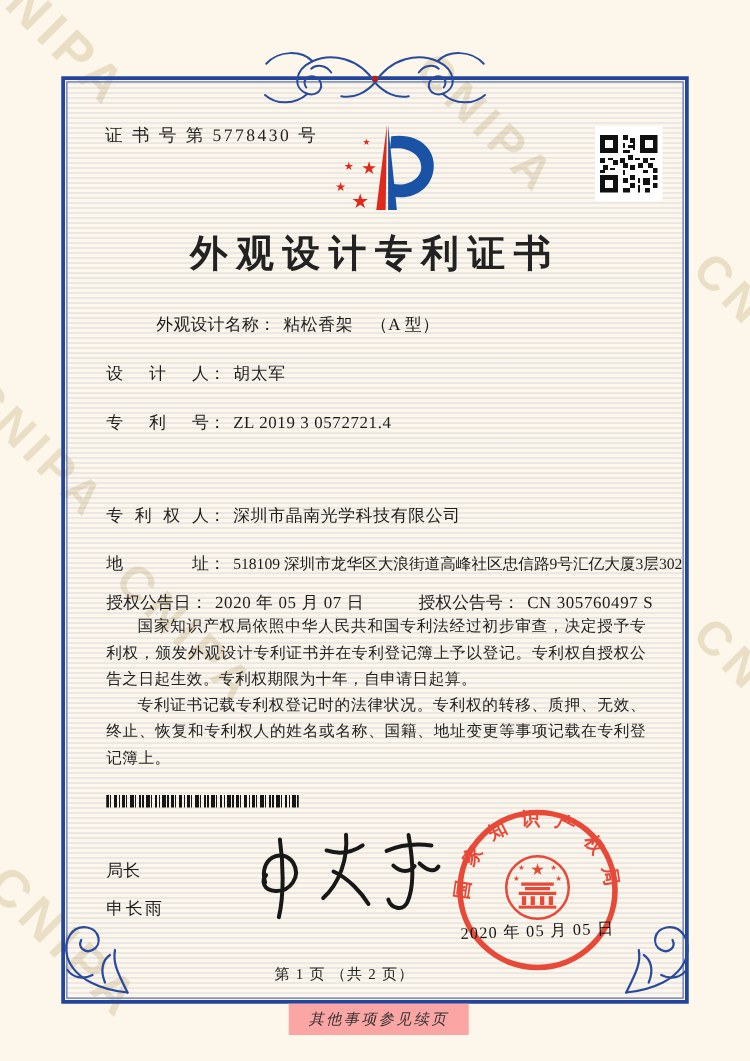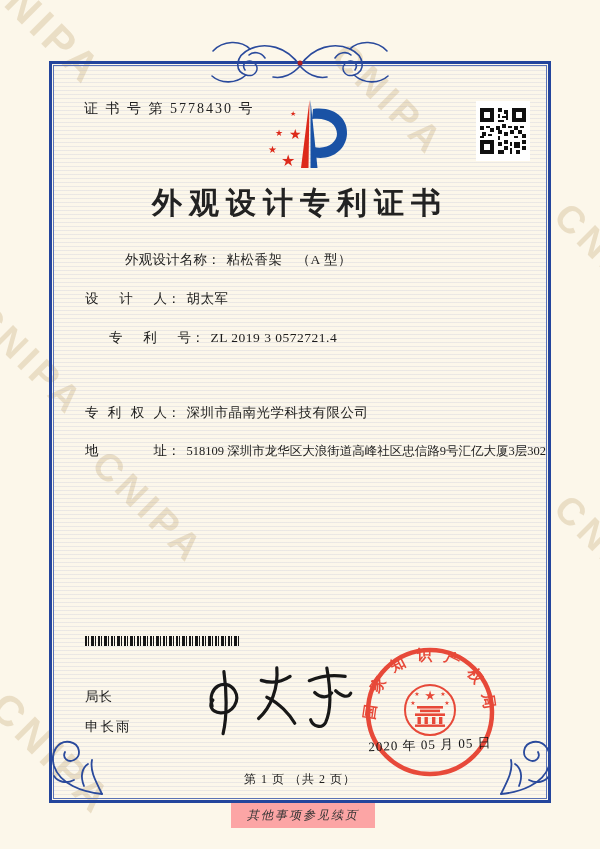--- a/index.html
+++ b/index.html
@@ -80,21 +80,21 @@
   .director-label{position:absolute;left:85px;top:688px;font-size:13.5px;}
   .director-name{position:absolute;left:85px;top:718px;font-size:13.5px;letter-spacing:2px;}
   .signature{position:absolute;left:182px;top:658px;transform:rotate(-2deg);}
   .seal{position:absolute;left:361px;top:643px;width:138px;height:138px;}
   .seal-date{
     position:absolute;left:360px;top:736px;width:140px;
     text-align:center;font-size:13px;color:#141414;letter-spacing:1px;
     transform:rotate(-2deg);z-index:6;white-space:nowrap;
   }
   .page-footer{
-    position:absolute;left:0;top:771px;width:600px;text-align:center;
+    position:absolute;left:0;top:771px;width:551px;text-align:center;
     font-size:12px;letter-spacing:1px;color:#222;
   }
   .cont-note{
     position:absolute;left:231px;top:803px;
     background:#fca5a5;padding:4px 16px;
     font-size:12px;letter-spacing:2px;color:#333;
     font-style:italic;z-index:6;
   }
 </style>
 </head>
@@ -209,30 +209,38 @@
     </div>
 
     <div class="title">外观设计专利证书</div>
 
     <div class="field" style="top:251px;margin-left:40px;">
       <span class="flabel">外观设计名称</span><span class="fcolon">：</span><span class="fvalue">粘松香架　（A 型）</span>
     </div>
     <div class="field" style="top:290px;">
       <span class="flabel">设计人</span><span class="fcolon">：</span><span class="fvalue">胡太军</span>
     </div>
-    <div class="field" style="top:329px;margin-left:24px;">
+    <div class="field" style="top:329px;">
       <span class="flabel">专利号</span><span class="fcolon">：</span><span class="fvalue">ZL 2019 3 0572721.4</span>
     </div>
     <div class="field" style="top:404px;">
       <span class="flabel">专利权人</span><span class="fcolon">：</span><span class="fvalue">深圳市晶南光学科技有限公司</span>
     </div>
     <div class="field" style="top:442px;">
       <span class="flabel">地址</span><span class="fcolon">：</span><span class="fvalue small">518109 深圳市龙华区大浪街道高峰社区忠信路9号汇亿大厦3层302</span>
     </div>
-
+    <div class="field" style="top:473px;">
+      <span>授权公告日</span><span class="fcolon">：</span><span class="fvalue">2020 年 05 月 07 日</span>
+      <span class="grant2">授权公告号</span><span class="fcolon">：</span><span class="fvalue">CN 305760497 S</span>
+    </div>
+
+    <div class="paras">
+      <p>国家知识产权局依照中华人民共和国专利法经过初步审查，决定授予专利权，颁发外观设计专利证书并在专利登记簿上予以登记。专利权自授权公告之日起生效。专利权期限为十年，自申请日起算。</p>
+      <p>专利证书记载专利权登记时的法律状况。专利权的转移、质押、无效、终止、恢复和专利权人的姓名或名称、国籍、地址变更等事项记载在专利登记簿上。</p>
+    </div>
 
     <div class="barcode"></div>
 
     <div class="director-label">局长</div>
     <div class="director-name">申长雨</div>
 
     <svg class="signature" width="180" height="88" viewBox="0 0 180 88">
       <g stroke="#181818" fill="none" stroke-width="3.2" stroke-linecap="round" stroke-linejoin="round">
         <path d="M30,46 C25,26 45,18 53,31 C59,42 50,54 38,53 C28,52 27,44 31,40"></path>
         <path d="M43,12 C45,30 45,56 40,74"></path>

